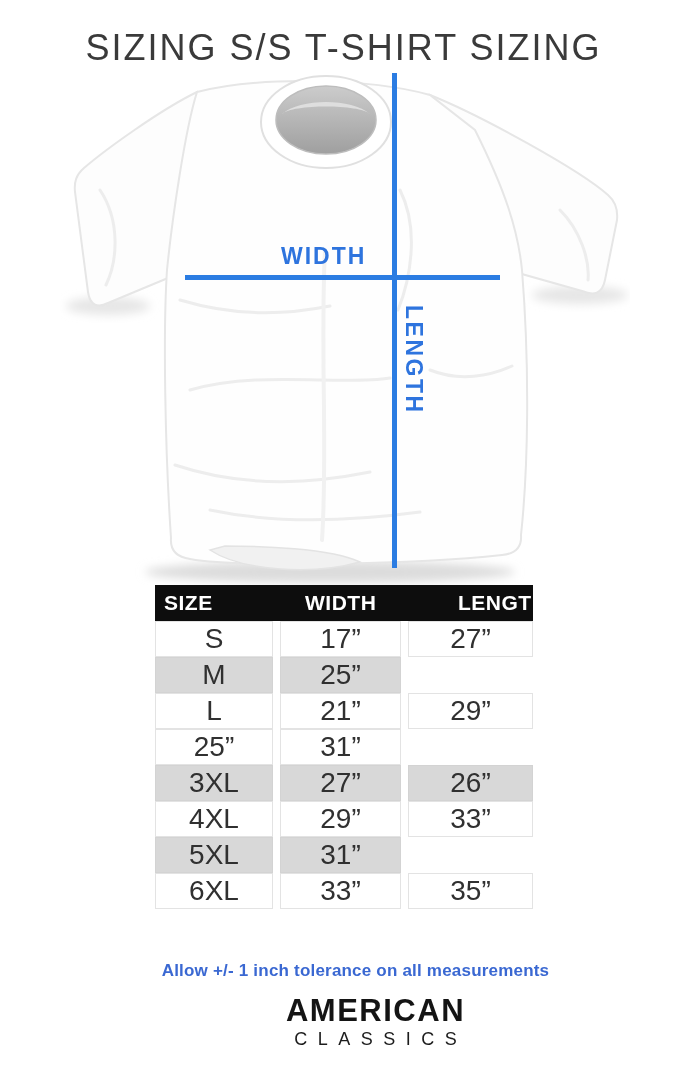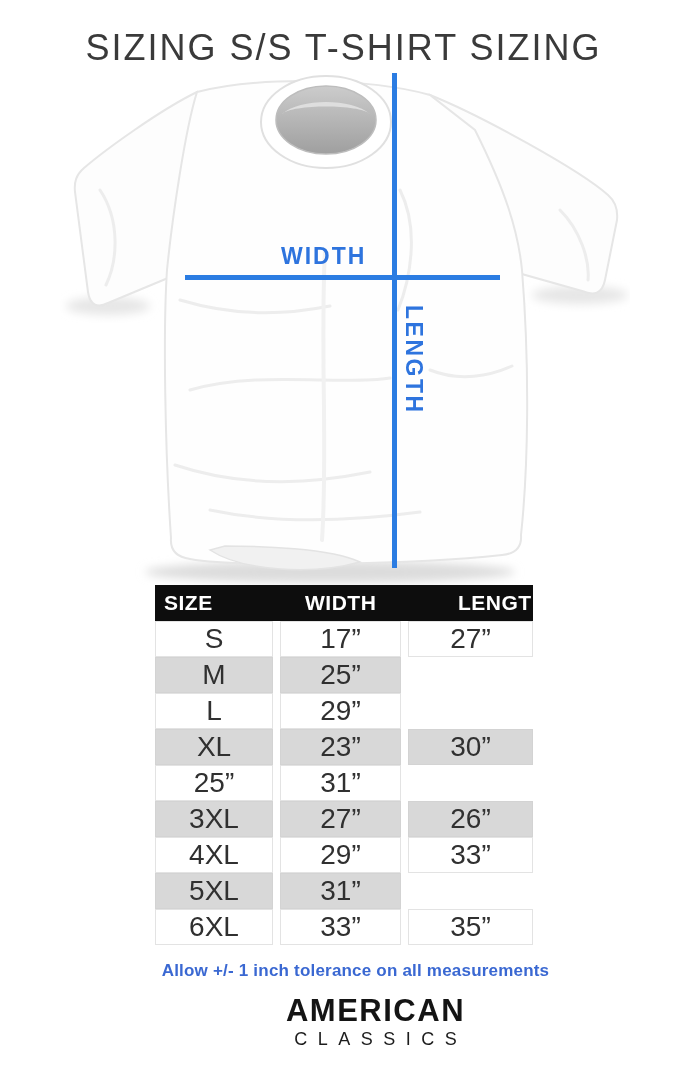--- a/index.html
+++ b/index.html
@@ -131,26 +131,22 @@
           <div class="tcell">S</div>
           <div class="tcell">17”</div>
           <div class="tcell">27”</div>
         </div>
         <div class="trow alt">
           <div class="tcell">M</div>
           <div class="tcell">25”</div>
         </div>
         <div class="trow">
           <div class="tcell">L</div>
+          <div class="tcell">21”</div>
           <div class="tcell">29”</div>
-        </div>
-        <div class="trow alt">
-          <div class="tcell">XL</div>
-          <div class="tcell">23”</div>
-          <div class="tcell">30”</div>
         </div>
         <div class="trow">
           <div class="tcell">25”</div>
           <div class="tcell">31”</div>
         </div>
         <div class="trow alt">
           <div class="tcell">3XL</div>
           <div class="tcell">27”</div>
           <div class="tcell">26”</div>
         </div>

